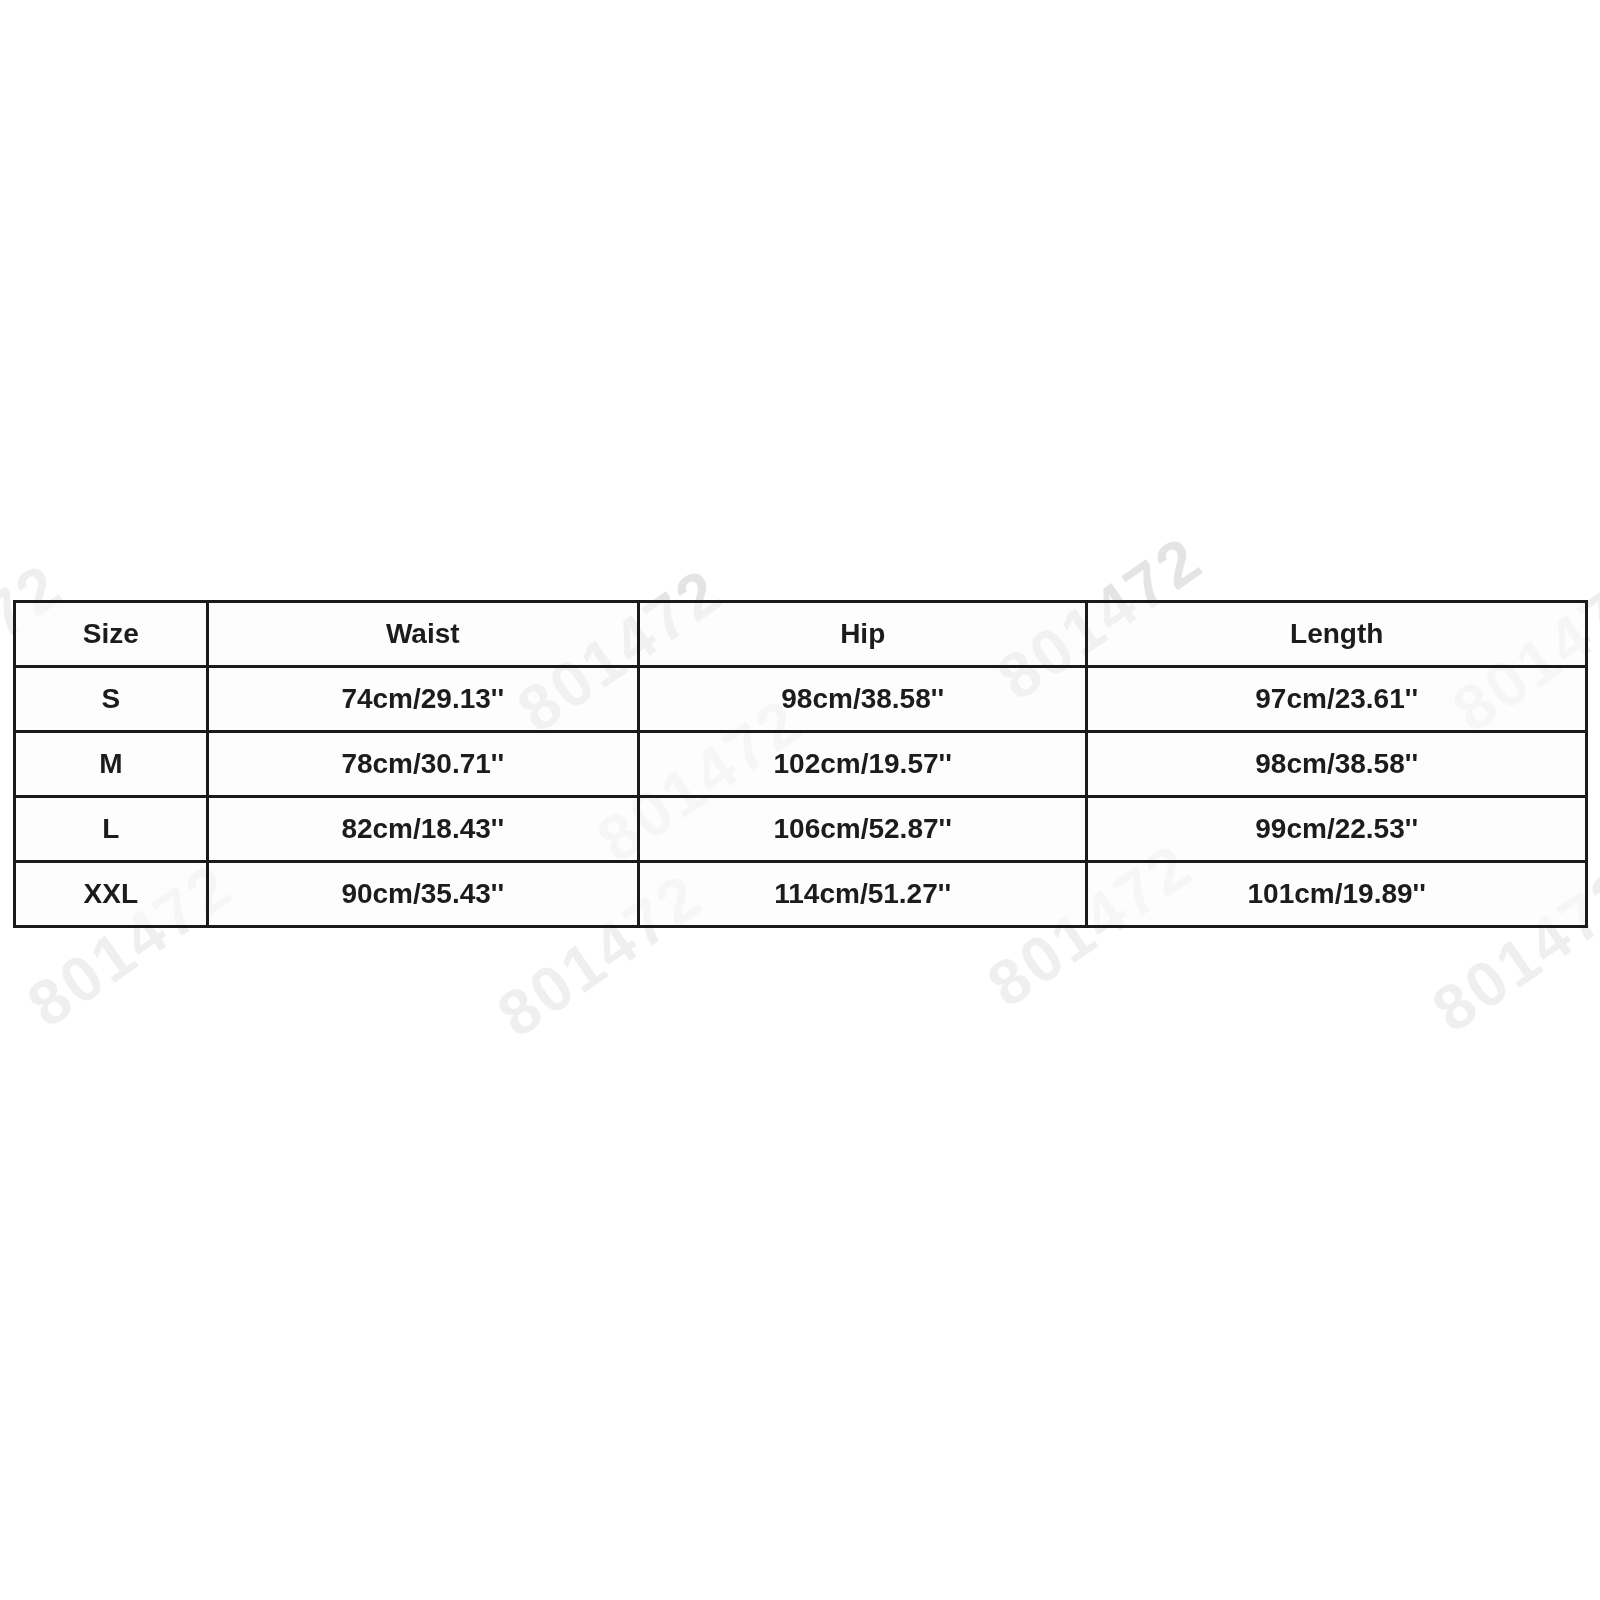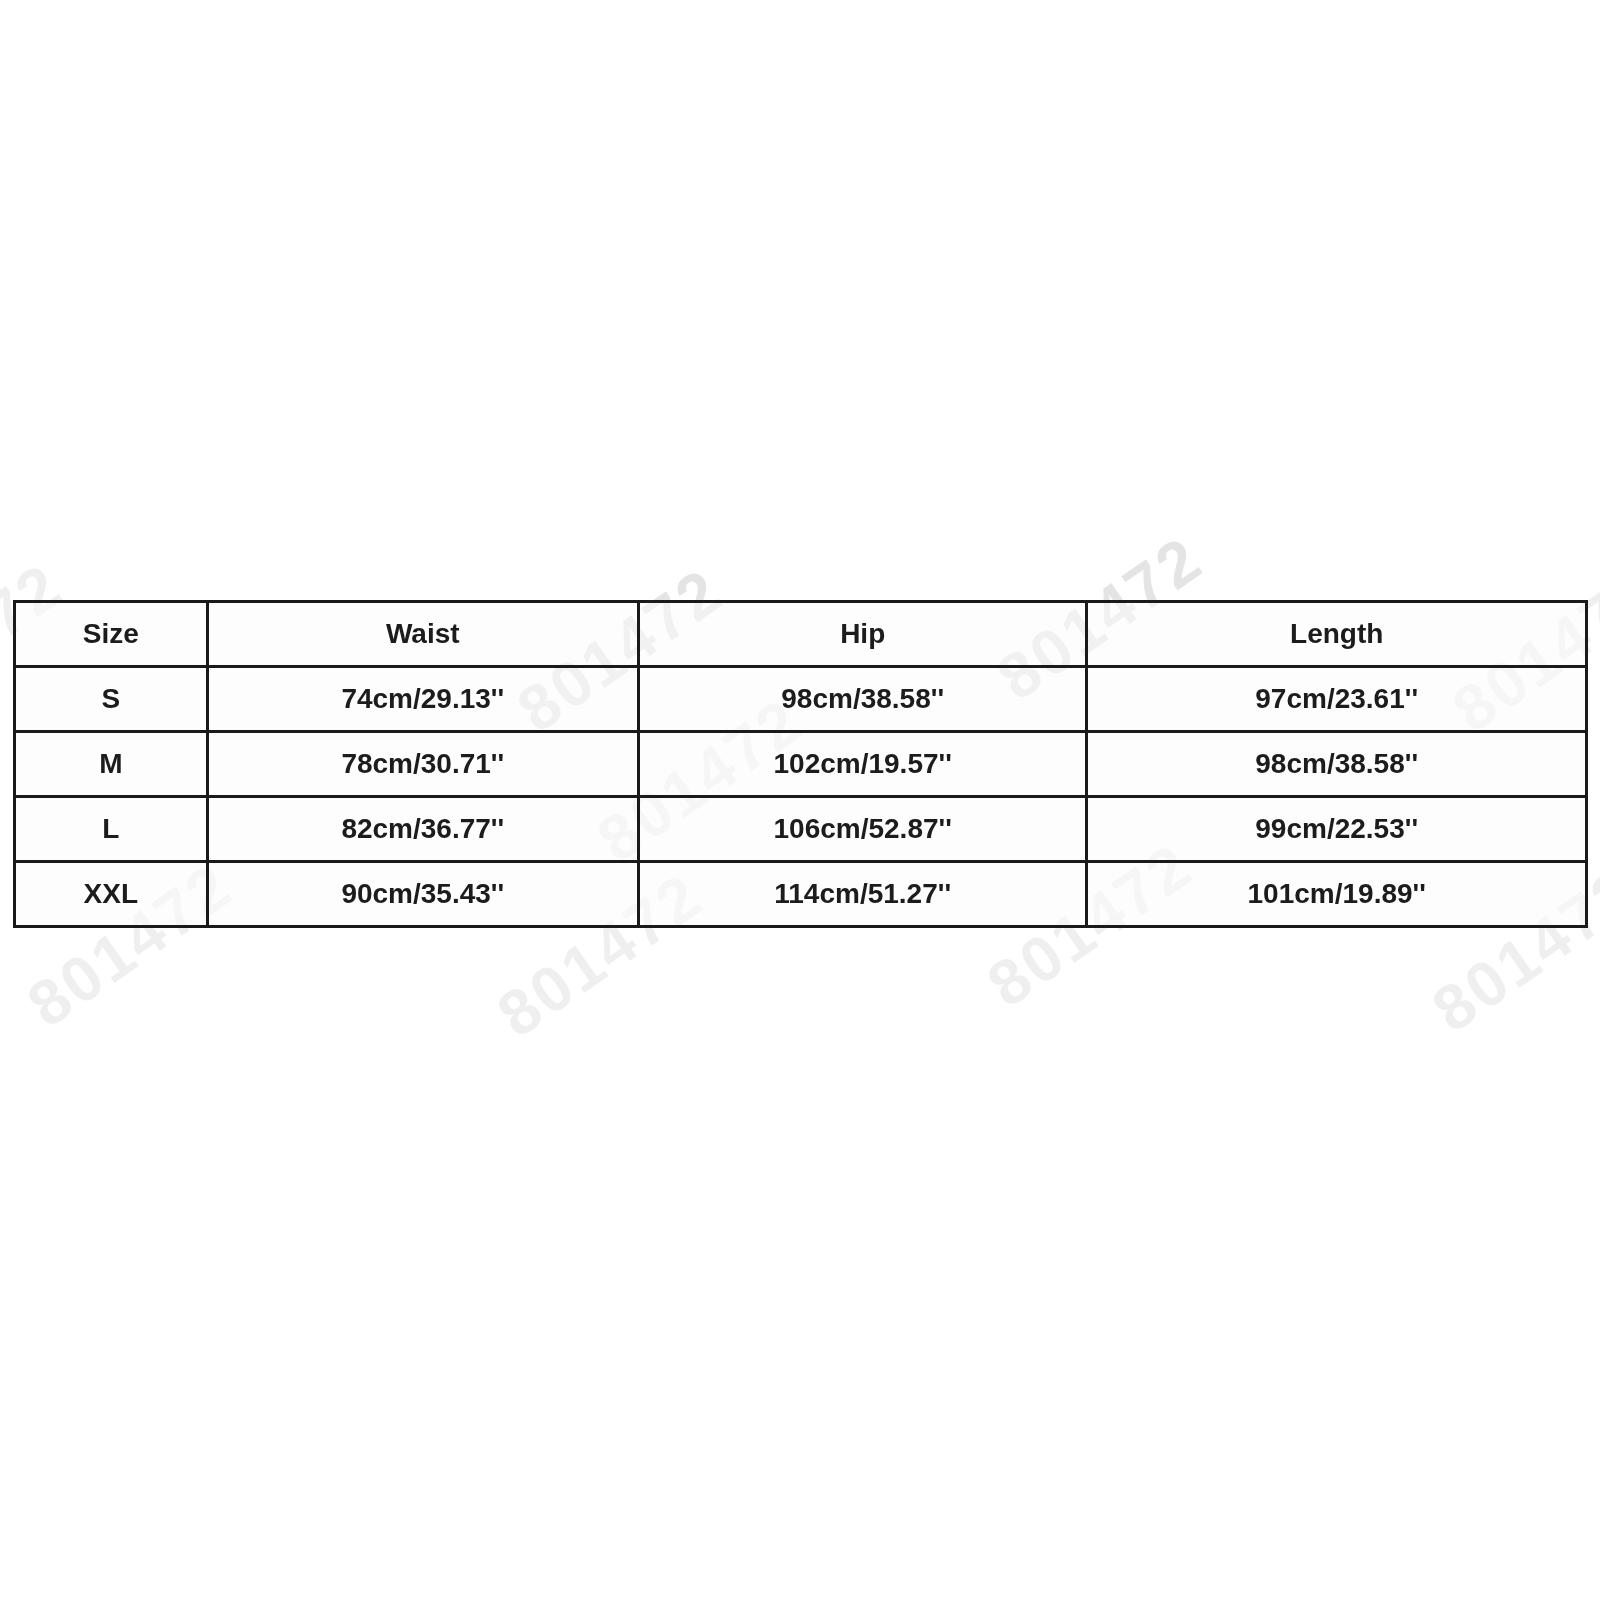--- a/index.html
+++ b/index.html
@@ -96,21 +96,21 @@
         <td>97cm/23.61''</td>
       </tr>
       <tr>
         <td>M</td>
         <td>78cm/30.71''</td>
         <td>102cm/19.57''</td>
         <td>98cm/38.58''</td>
       </tr>
       <tr>
         <td>L</td>
-        <td>82cm/36.77''</td>
+        <td>82cm/18.43''</td>
         <td>106cm/52.87''</td>
         <td>99cm/22.53''</td>
       </tr>
       <tr>
         <td>XXL</td>
         <td>90cm/35.43''</td>
         <td>114cm/51.27''</td>
         <td>101cm/19.89''</td>
       </tr>
     </tbody>

